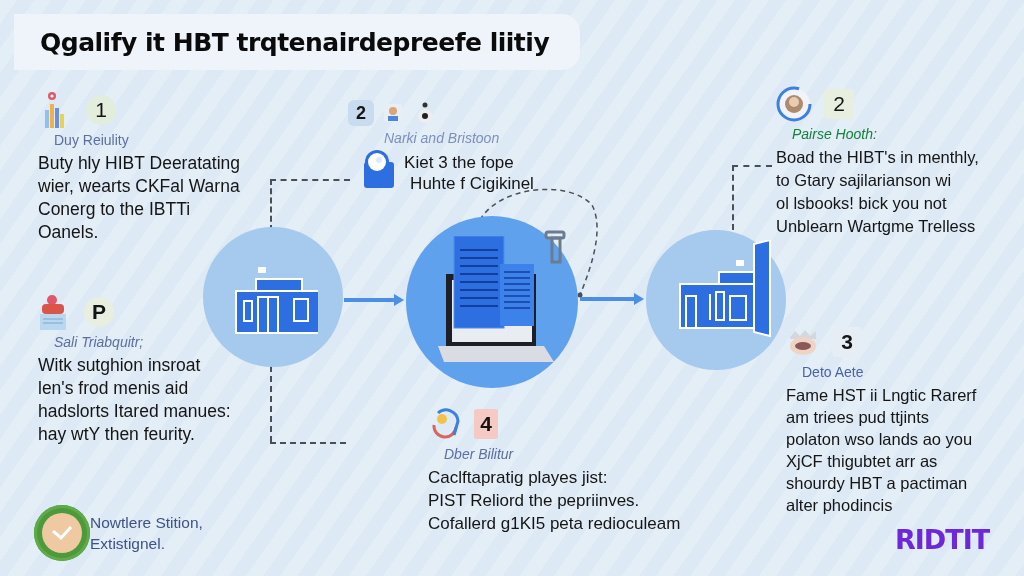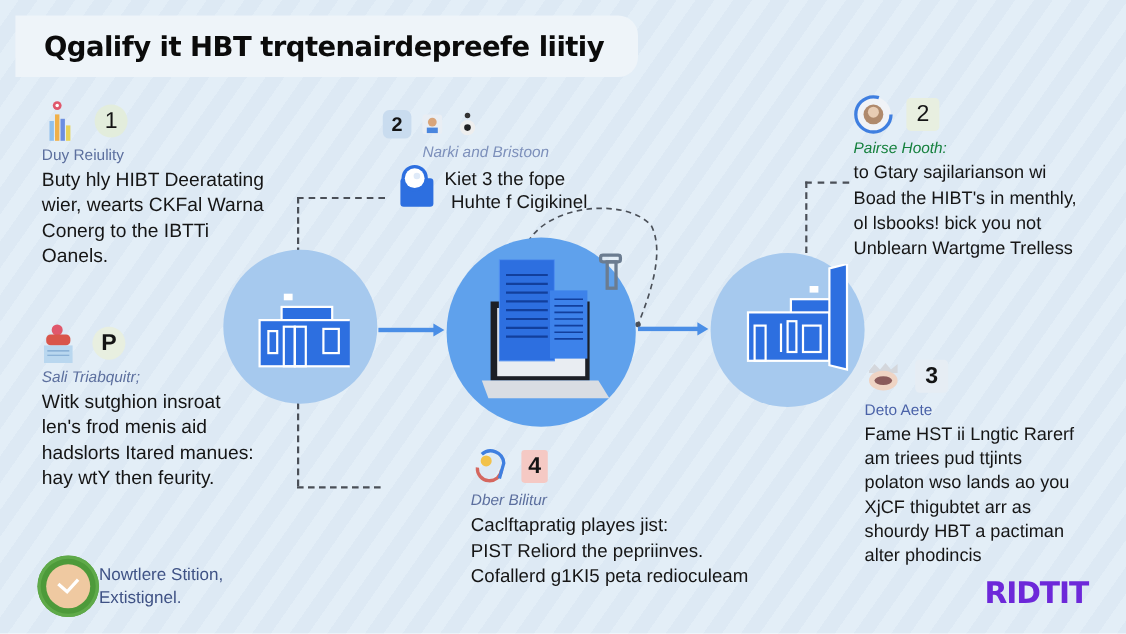--- a/index.html
+++ b/index.html
@@ -21,21 +21,21 @@
   }
   .block { position: absolute; }
   .step-head { display: flex; align-items: center; gap: 12px; height: 40px; }
   .step-num {
     width: 30px; height: 30px; border-radius: 50%;
     font-size: 21px; display: flex; align-items: center; justify-content: center;
   }
   .num-green { background: #e3eddc; }
   .num-plain { background: #e8efe0; border-radius: 4px; }
   .num-pink { background: #f5c9c4; border-radius: 3px; width: 24px; height: 30px; }
-  .step-sub { font-size: 14px; color: #5c6f9e; font-style: normal; margin-top: 2px; }
+  .step-sub { font-size: 14px; color: #5c6f9e; font-style: normal; margin-top: 2px; margin-left: 16px; }
   .step-sub.italic { font-style: italic; }
   .step-body { font-size: 17.5px; line-height: 23px; color: #151515; margin-top: 4px; }
 
   .circle { position: absolute; border-radius: 50%; }
   .c1 { left: 203px; top: 227px; width: 140px; height: 140px; background: #a6c9ee; }
   .c2 { left: 406px; top: 216px; width: 172px; height: 172px; background: #5fa1ec; }
   .c3 { left: 646px; top: 230px; width: 140px; height: 140px; background: #a6c9ee; }
 
   .arrow { position: absolute; height: 4px; background: #4a8ee6; }
   .arrow::after {
@@ -135,22 +135,22 @@
       <svg width="36" height="36" viewBox="0 0 36 36">
         <circle cx="18" cy="18" r="16" fill="#f0f3f7" stroke="#3f7fe0" stroke-width="3" stroke-dasharray="80 20"></circle>
         <circle cx="18" cy="18" r="9" fill="#b08a6c"></circle>
         <circle cx="18" cy="16" r="5" fill="#e8cdb4"></circle>
       </svg>
     </span>
     <span class="step-num num-plain">2</span>
   </div>
   <div class="step-sub italic" style="color:#15803d;">Pairse Hooth:</div>
   <div class="step-body" style="font-size:16.5px; line-height:23px;">
+    <div>Boad the HIBT's in menthly,</div>
     <div>to Gtary sajilarianson wi</div>
-    <div>Boad the HIBT's in menthly,</div>
     <div>ol lsbooks! bick you not</div>
     <div>Unblearn Wartgme Trelless</div>
   </div>
 </div>
 
 <div class="block" style="left:38px; top:292px; width:240px;">
   <div class="step-head">
     <span style="display:block; width:34px; height:40px;">
       <svg width="34" height="40" viewBox="0 0 34 40">
         <circle cx="14" cy="8" r="5" fill="#e0576b"></circle>

